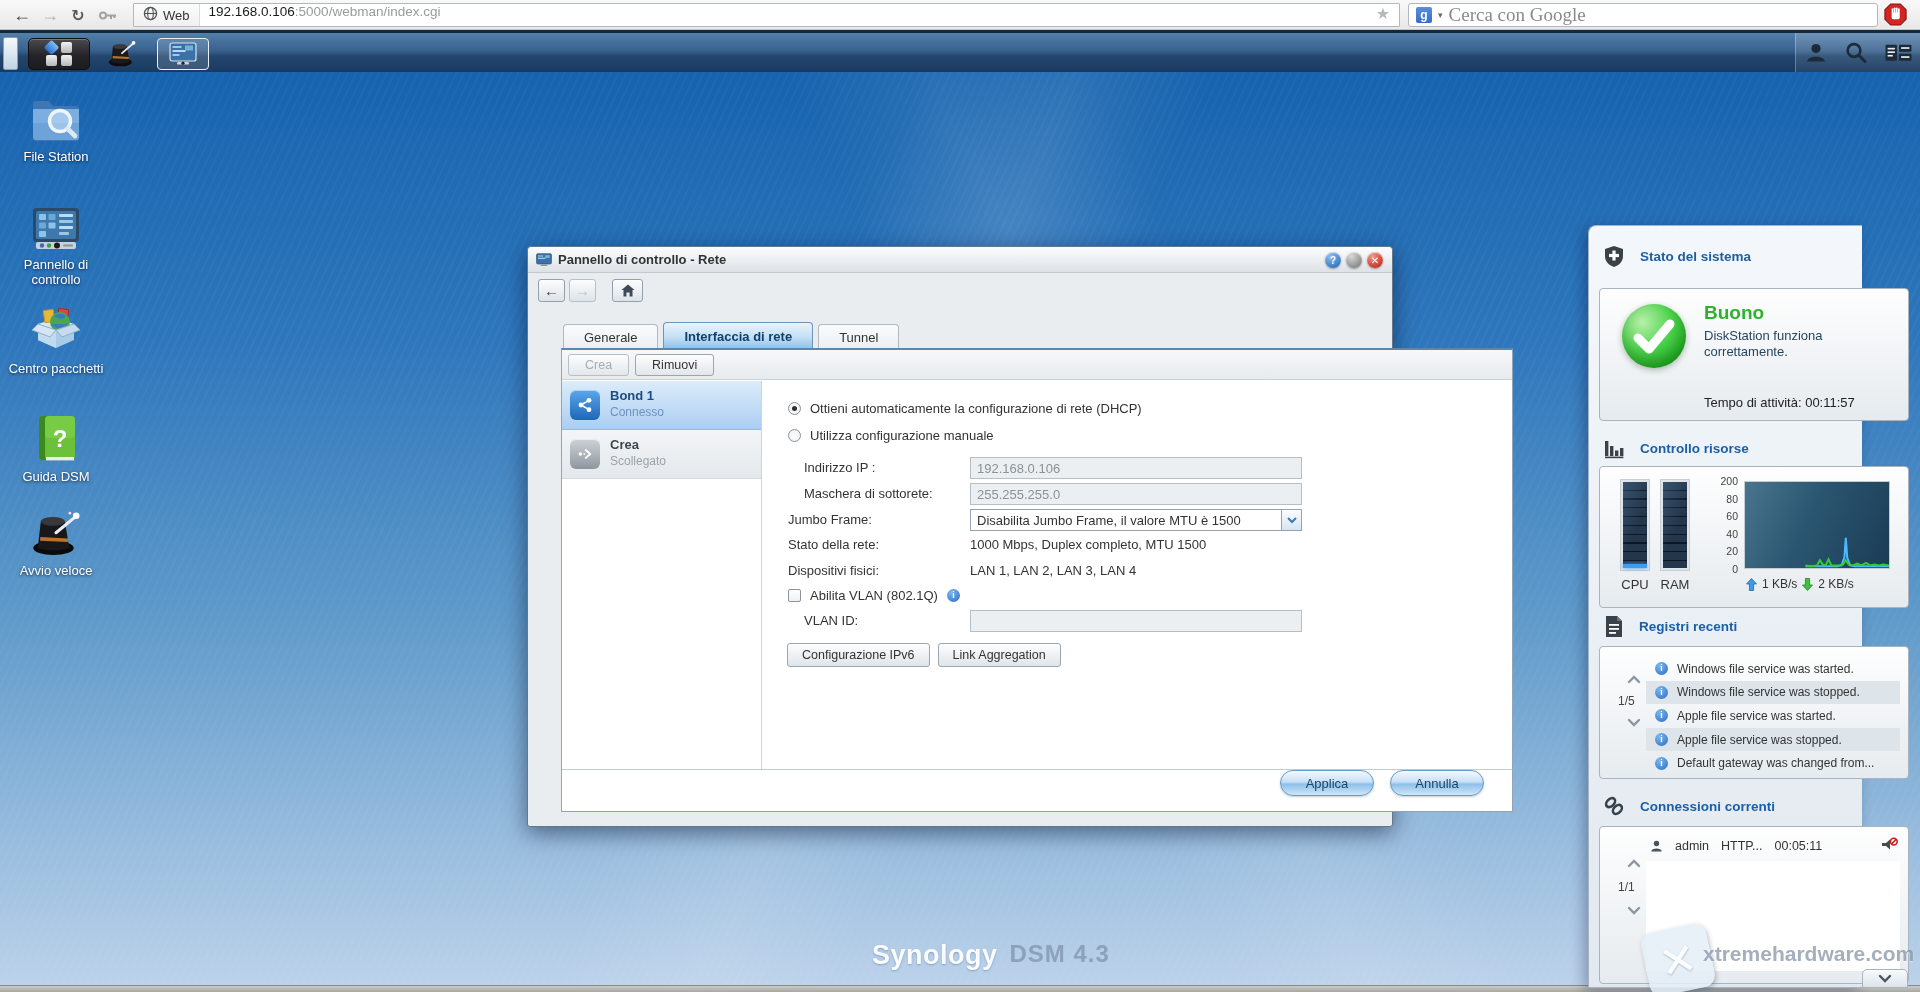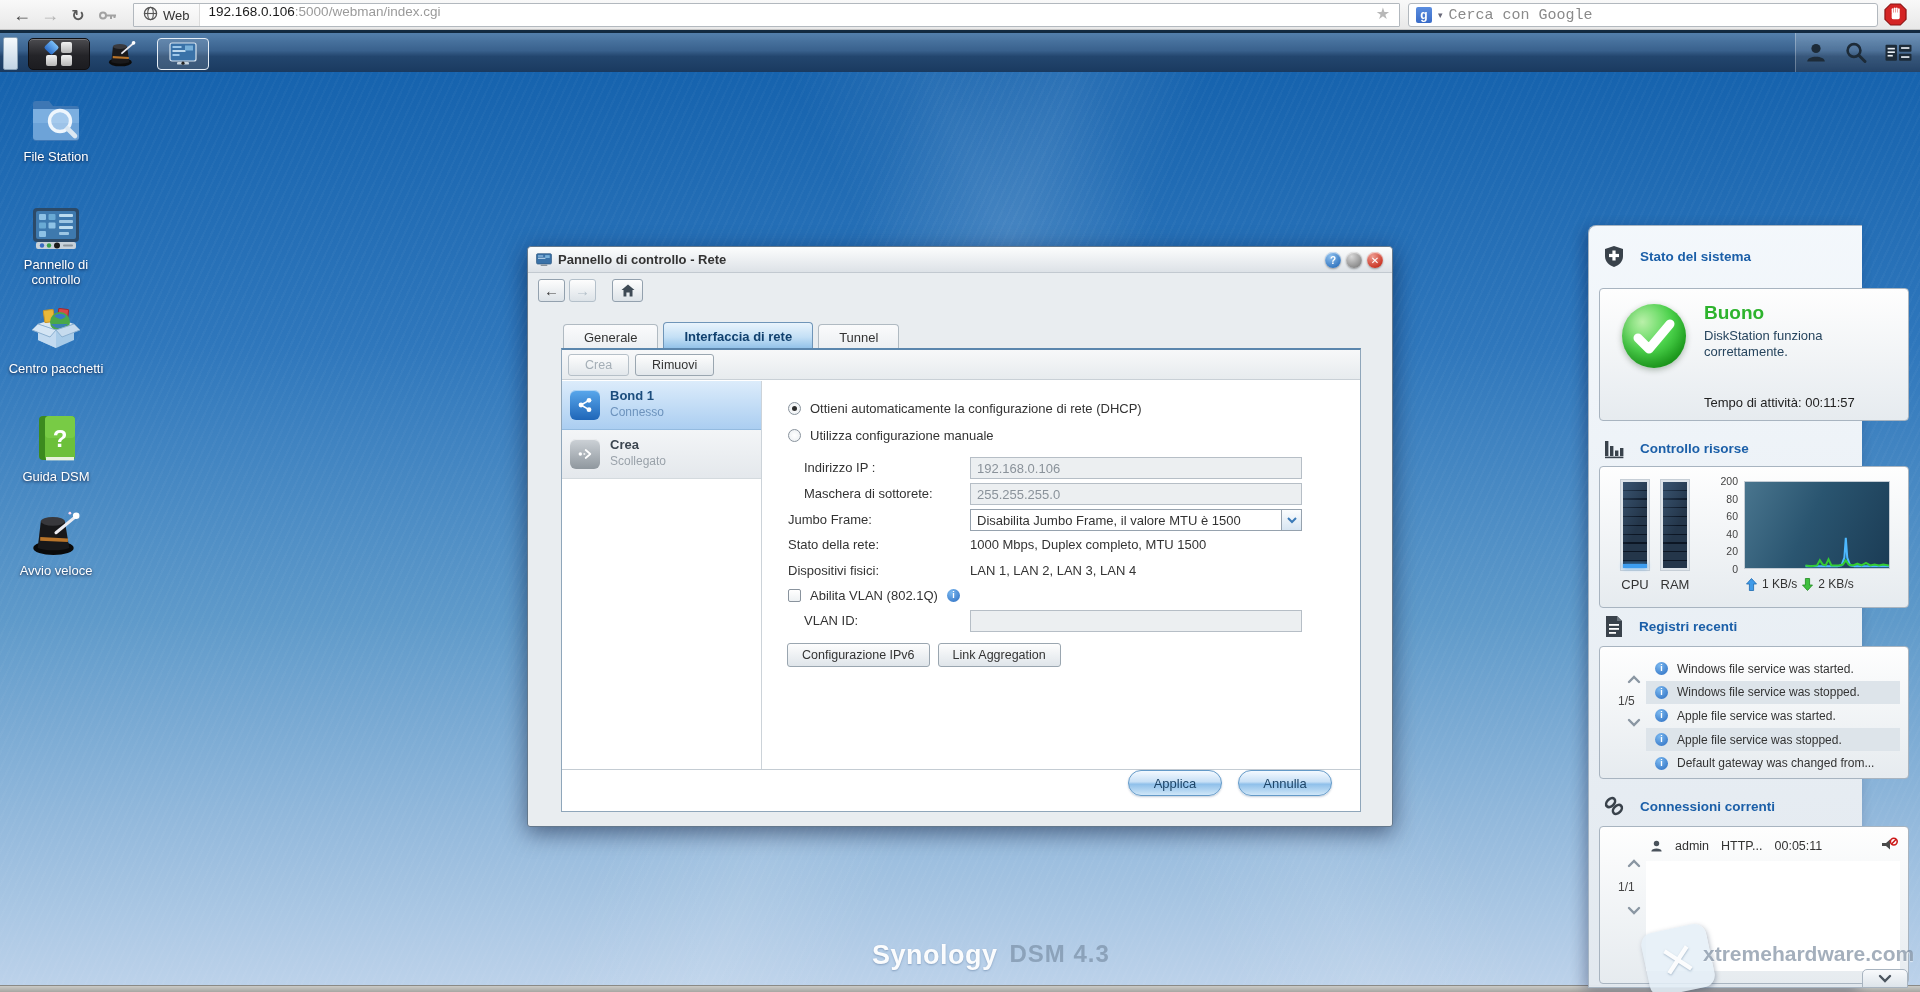--- a/index.html
+++ b/index.html
@@ -11,21 +11,21 @@
 #browser-bar{position:absolute;left:0;top:0;width:1920px;height:30px;background:linear-gradient(#f9f9f9,#e8e8e8);border-bottom:1px solid #c6c6c6}
 .nav-btn{position:absolute;top:1px;width:28px;height:28px;display:flex;align-items:center;justify-content:center;font-size:18px;font-weight:bold}
 #url-bar{position:absolute;left:133px;top:3px;width:1267px;height:24px;background:#fff;border:1px solid #b2b8be;border-radius:1px;display:flex;overflow:hidden}
 .site-badge{display:flex;align-items:center;gap:5px;padding:0 9px;height:100%;border-right:1px solid #dcdcdc;background:linear-gradient(#fcfcfc,#f0f0f0)}
 .url-text{padding-left:9px;font-size:13.5px;flex:1;white-space:nowrap}
 .url-text .host{color:#1a1a1a}.url-text .path{color:#9a9a9a}
 .star{color:#b8b8b8;font-size:16px;padding-right:9px}
 #search-box{position:absolute;left:1408px;top:3px;width:470px;height:24px;background:#fff;border:1px solid #b2b8be;border-radius:3px;display:flex;align-items:center;gap:6px;padding-left:7px}
 .gicon{width:16px;height:16px;border-radius:2px;background:linear-gradient(#5a8de0,#3a6cc8);color:#fff;font-weight:bold;font-size:12px;line-height:16px;text-align:center}
 .mini-caret{font-size:9px;color:#667}
-#search-input{border:none;outline:none;flex:1;font-size:15px;font-family:Liberation Mono, monospace;color:#333;background:transparent}
+#search-input{border:none;outline:none;flex:1;font-size:19px;font-family:Liberation Serif, serif;color:#333;background:transparent}
 #search-input::placeholder{color:#8a8a8a}
 #stop-hand{position:absolute;left:1884px;top:3px}
 
 
 #taskbar{position:absolute;left:0;top:30px;width:1920px;height:42px;background:linear-gradient(#537fab 0%,#39618d 45%,#23466e 60%,#1a3a60 100%);border-top:3px solid #122a40}
 .show-desk{position:absolute;left:3px;top:4px;width:15px;height:33px;background:linear-gradient(#f6fafd,#c2d4e4);border:1px solid #88a0b6;border-radius:2px}
 .tb-btn{position:absolute;top:5px;height:32px;border-radius:5px;display:flex;align-items:center;justify-content:center}
 #btn-main-menu{left:28px;width:62px;background:linear-gradient(#4c4c50,#242428 55%,#1c1c20);border:1px solid #101014;box-shadow:inset 0 1px 0 rgba(255,255,255,.25)}
 .mm-glyph{position:relative;width:28px;height:26px}
 .mm-sq{position:absolute;width:11px;height:11px;border-radius:2px;background:linear-gradient(#f2f2f2,#b6b6b6)}
@@ -56,21 +56,21 @@
 .sphere.help{background:radial-gradient(circle at 35% 28%,#8ec0ee,#3a7cc4 70%,#2a5c9c)}
 .sphere.min{background:radial-gradient(circle at 35% 28%,#d8d8d8,#8e8e8e 70%,#6e6e6e)}
 .sphere.close{background:radial-gradient(circle at 35% 28%,#ee9a8e,#cc3a2a 70%,#9c2214)}
 #cp-navrow{position:absolute;left:10px;top:32px;display:flex;gap:4px}
 .nav-sq{width:27px;height:23px;border:1px solid #93a1ae;border-radius:3px;background:linear-gradient(#fdfdfd,#dde3e8);display:flex;align-items:center;justify-content:center;font-size:15px;font-weight:bold;color:#3a3a3a}
 .nav-sq.disabled{color:#b4c0ca;border-color:#b4c0ca}
 .nav-sq.home{margin-left:12px;width:31px}
 #cp-tabs{position:absolute;left:35px;top:75px;display:flex;gap:5px;align-items:flex-end}
 .tab{height:25px;padding:0 20px;border:1px solid #b0bac2;border-bottom:none;border-radius:4px 4px 0 0;background:linear-gradient(#fafbfc,#eceff2);display:flex;align-items:center;font-size:13px;color:#333}
 .tab.active{height:27px;background:linear-gradient(#e9f4fc 0%,#c3dff5 55%,#8fc0e8 100%);border-color:#6f95b8;color:#10406e;font-weight:bold}
-#cp-content{position:absolute;left:33px;top:101px;width:800px;height:464px;background:#fff;border:1px solid #8fa6ba;border-top:2px solid #5b86ad}
+#cp-content{position:absolute;left:33px;top:101px;width:952px;height:464px;background:#fff;border:1px solid #8fa6ba;border-top:2px solid #5b86ad}
 #cp-toolbar{height:30px;background:linear-gradient(#f7f8f9,#e7ebee);border-bottom:1px solid #c9d0d6;display:flex;align-items:center;gap:6px;padding-left:6px}
 .tool-btn{height:22px;padding:0 16px;border:1px solid #9aa6b0;border-radius:3px;background:linear-gradient(#fdfdfd,#e2e7eb);font-size:12.5px;display:flex;align-items:center;color:#333}
 .tool-btn.disabled{color:#a4aeb6;border-color:#b6c0c8}
 #iface-list{position:absolute;left:0;top:31px;width:200px;bottom:42px;border-right:1px solid #ccd3d9;background:#fff}
 .iface{height:49px;position:relative}
 .iface.selected{background:linear-gradient(#dcecfb,#abcef1);border-bottom:1px solid #94bbe0}
 .iface.off{background:linear-gradient(#f3f5f7,#e4e8ec);border-bottom:1px solid #d4dade}
 .iface .ic{position:absolute;left:8px;top:9px;width:30px;height:30px;border-radius:6px;display:flex;align-items:center;justify-content:center}
 .iface.selected .ic{background:linear-gradient(#5aa8ec,#1f66b8);box-shadow:inset 0 1px 0 rgba(255,255,255,.5)}
 .iface.off .ic{background:linear-gradient(#cdd2d7,#8f979e);box-shadow:inset 0 1px 0 rgba(255,255,255,.6)}

